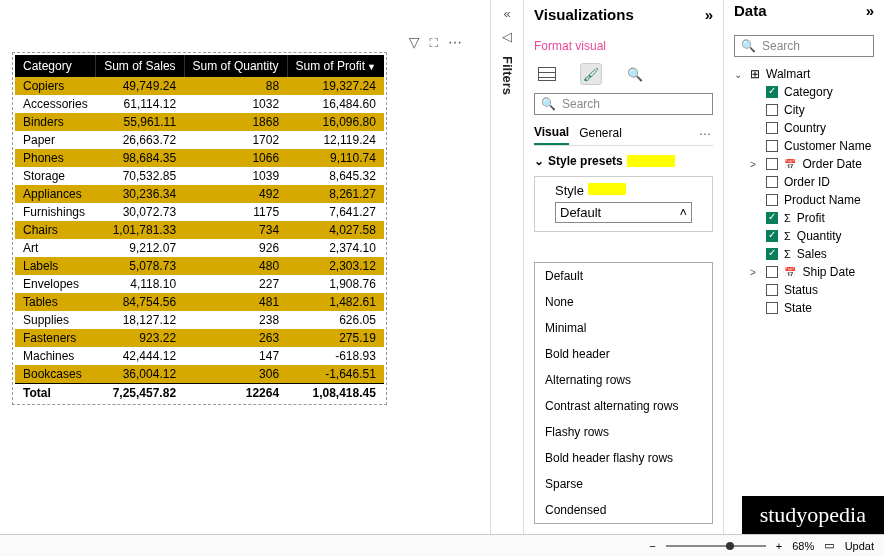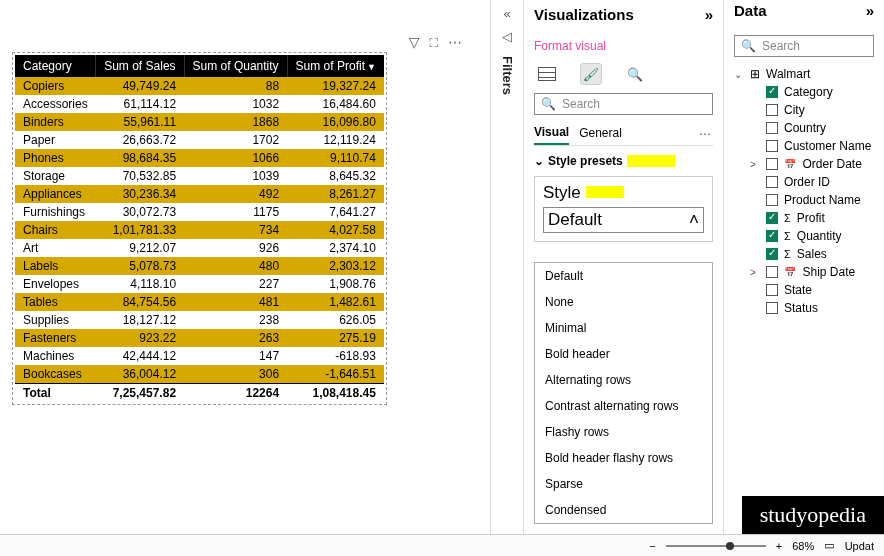--- a/index.html
+++ b/index.html
@@ -27,21 +27,21 @@
 .viz-icons { display: flex; gap: 22px; padding: 4px 2px 8px; }
 .viz-icon { width: 22px; height: 22px; display: flex; align-items: center; justify-content: center; }
 .viz-icon.sel { background: #e6e6e6; border: 1px solid #ccc; border-radius: 3px; color: #0a7d5a; }
 .search-box { border: 1px solid #888; padding: 3px 6px; display: flex; align-items: center; gap: 6px; font-size: 12px; margin-bottom: 8px; }
 .tabs { display: flex; gap: 10px; border-bottom: 1px solid #ddd; font-size: 12px; margin-bottom: 8px; align-items: center; }
 .tab { padding: 2px 0 4px; cursor: pointer; }
 .tab.active { border-bottom: 2px solid #0a7d5a; font-weight: 600; }
 .tab-menu { margin-left: auto; letter-spacing: 2px; color: #555; }
 .section-head { font-size: 12px; font-weight: 600; display: flex; align-items: center; gap: 4px; margin-bottom: 8px; }
 .hl-y { background: #ffff00; display: inline-block; width: 48px; height: 12px; }
-.style-box { border: 1px solid #ccc; padding: 6px 8px; font-size: 17px; position: relative; }
+.style-box { border: 1px solid #ccc; padding: 6px 20px; font-size: 13px; position: relative; }
 .style-label { margin-bottom: 4px; }
 .select { border: 1px solid #888; padding: 2px 4px; display: flex; justify-content: space-between; align-items: center; margin-bottom: 2px; }
 .dropdown { border: 1px solid #aaa; background: #fff; font-size: 12px; position: absolute; left: 10px; right: 10px; z-index: 5; }
 .dropdown div { padding: 6px 10px; }
 
 .data-pane { flex: 1; padding: 2px 10px; font-size: 13px; }
 .data-search { border: 1px solid #888; padding: 3px 6px; display: flex; align-items: center; gap: 6px; font-size: 12px; margin-bottom: 8px; }
 .field-row { display: flex; align-items: center; gap: 6px; font-size: 12px; padding: 2px 0 2px 16px; }
 .field-row.lvl0 { padding-left: 0; }
 .chk { width: 12px; height: 12px; border: 1px solid #555; display: inline-block; position: relative; }
@@ -324,26 +324,26 @@
         </div>
         <div class="field-row">
           <span class="exp">&gt;</span>
           <span class="chk"></span>
           <span class="date-icon">📅</span>
           <span>Ship Date</span>
         </div>
         <div class="field-row">
           <span class="exp"></span>
           <span class="chk"></span>
+          <span>Status</span>
+        </div>
+        <div class="field-row">
+          <span class="exp"></span>
+          <span class="chk"></span>
           <span>State</span>
-        </div>
-        <div class="field-row">
-          <span class="exp"></span>
-          <span class="chk"></span>
-          <span>Status</span>
         </div>
       </div>
   </div>
 </div>
 
 <div class="brand">studyopedia</div>
 
 <div class="statusbar">
   <span>−</span>
   <span class="zoom-track"></span>

